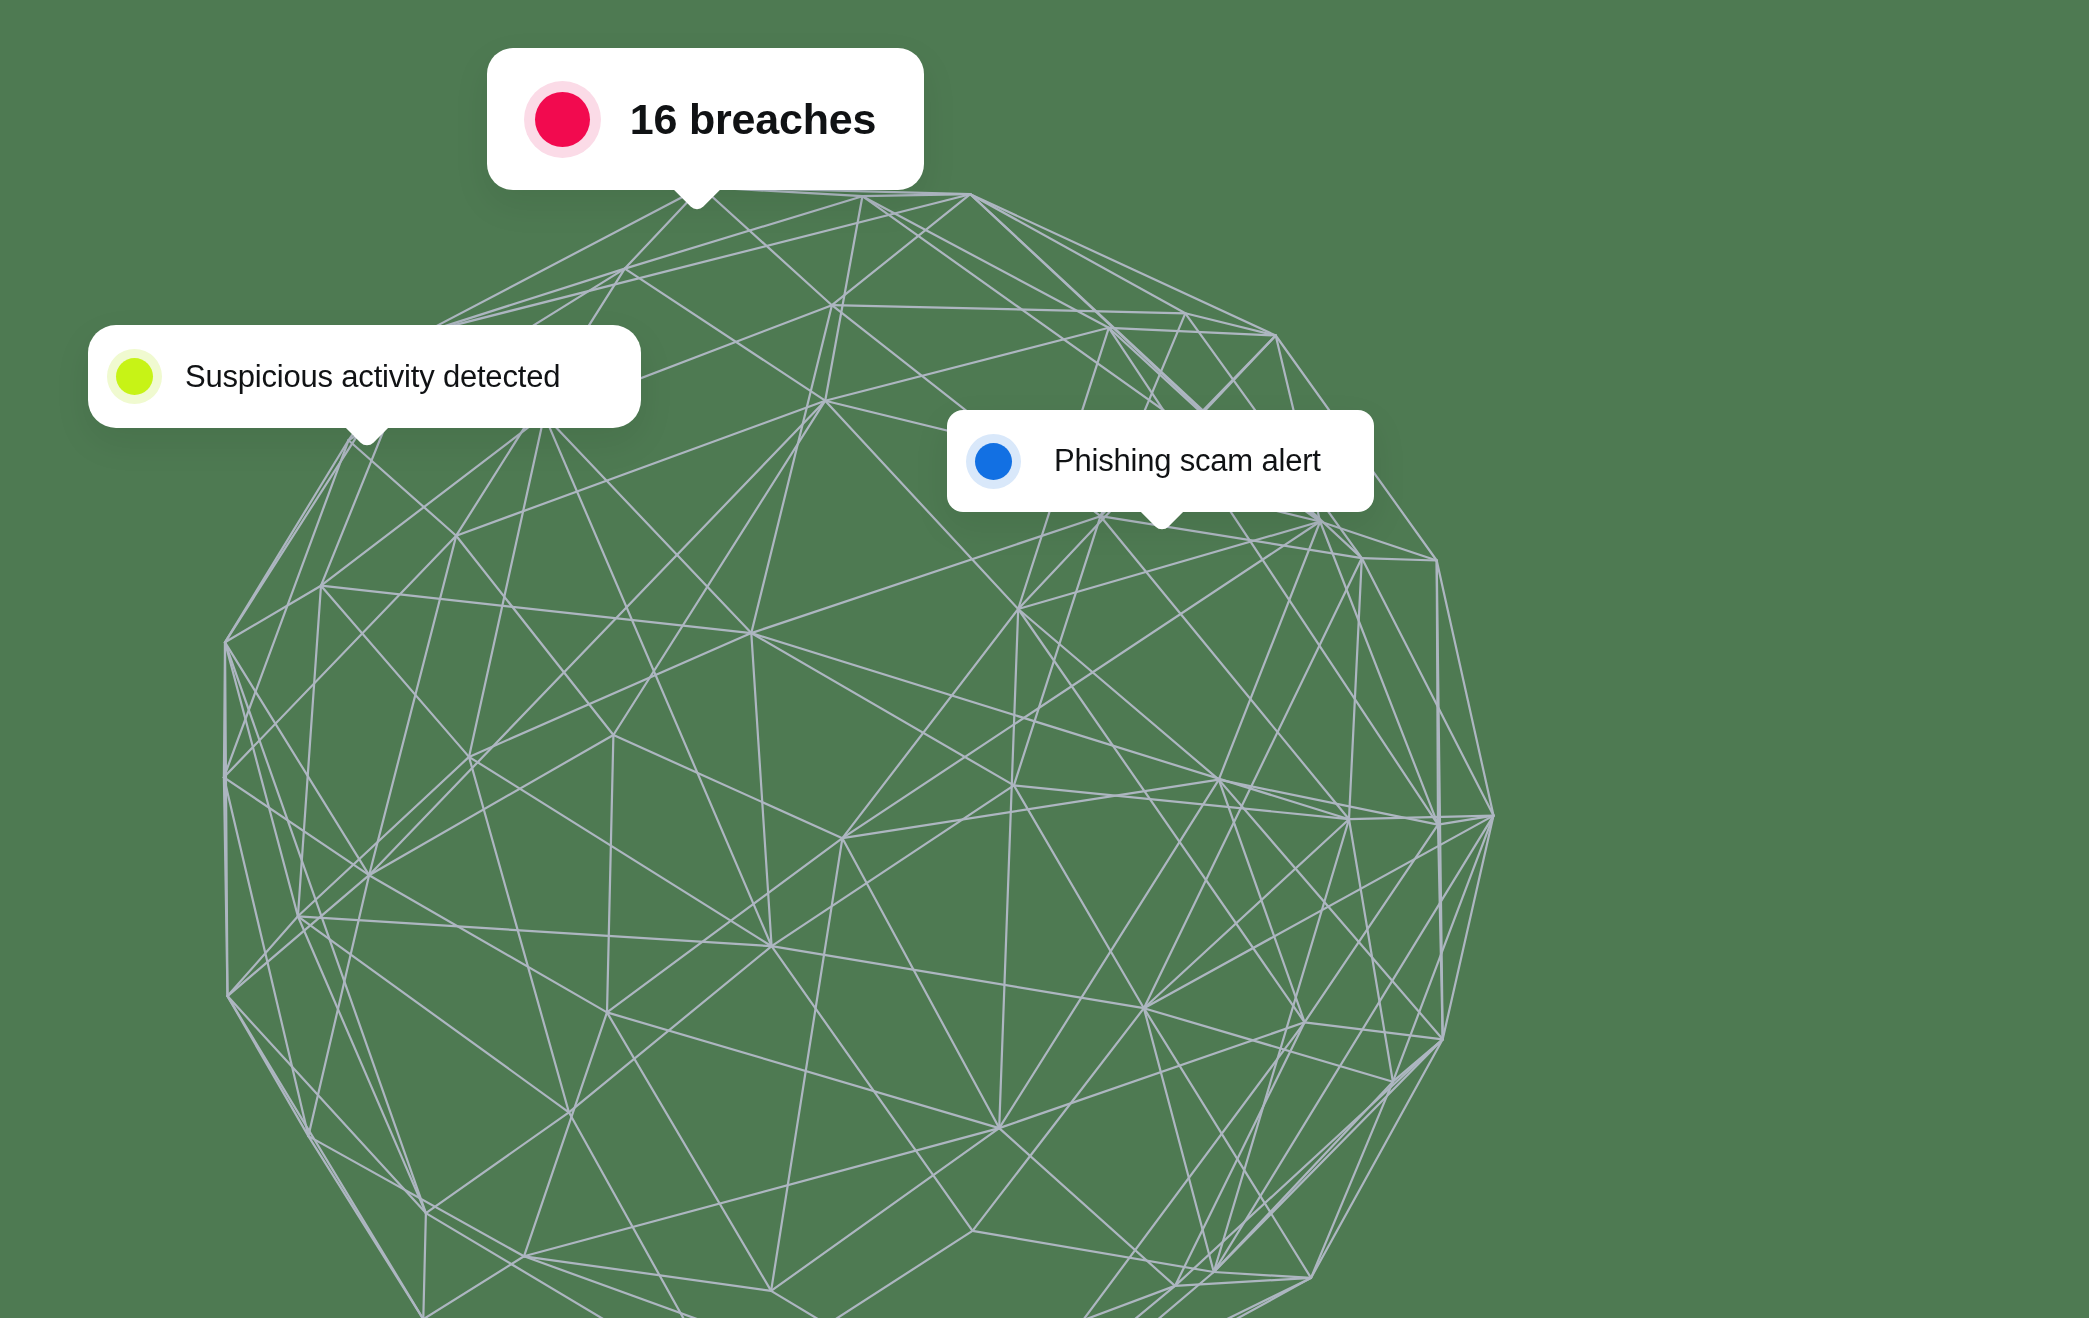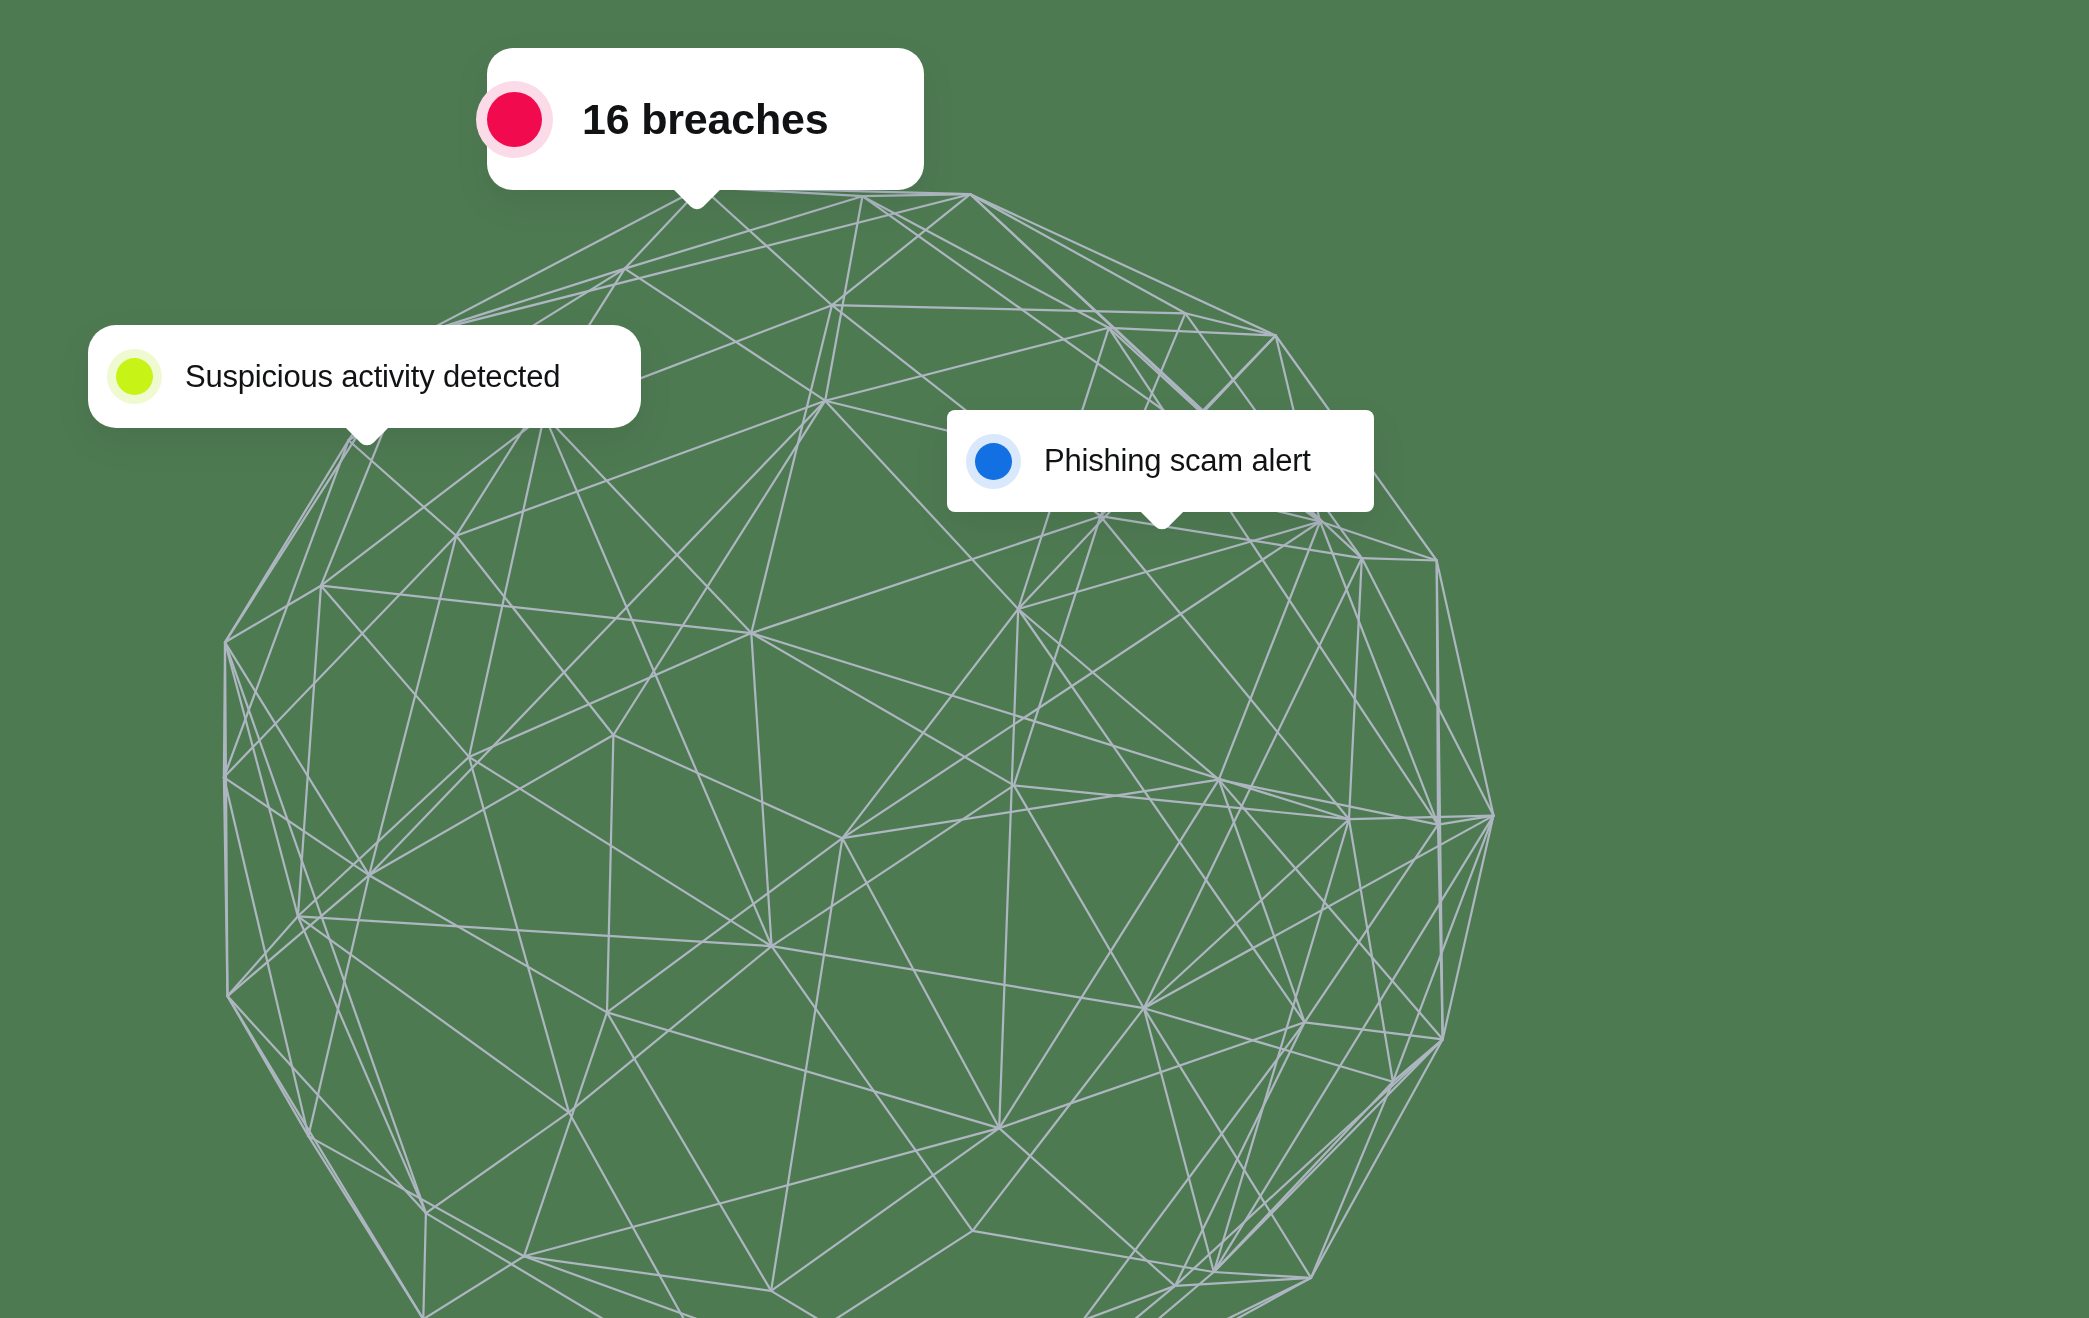--- a/index.html
+++ b/index.html
@@ -51,20 +51,21 @@
     white-space: nowrap;
     letter-spacing: -0.2px;
   }
 
   
   .c1 {
     left: 487px; top: 48px;
     width: 437px; height: 142px;
     border-radius: 26px;
     gap: 40px;
+    justify-content: center;
   }
   .c1 .label { font-size: 43px; font-weight: 600; }
   .dot-lg { width: 55px; height: 55px; }
   .c1 .tail { width: 38px; height: 38px; bottom: -15px; left: 191px; }
 
   
   .c2 {
     left: 88px; top: 325px;
     width: 553px; height: 103px;
     border-radius: 28px;
@@ -72,23 +73,23 @@
     gap: 32px;
   }
   .c2 .label { font-size: 31px; font-weight: 500; }
   .dot-sm { width: 37px; height: 37px; }
   .c2 .tail { width: 34px; height: 34px; bottom: -14px; left: 262px; }
 
   
   .c3 {
     left: 947px; top: 410px;
     width: 427px; height: 102px;
-    border-radius: 8px;
+    border-radius: 16px;
     padding-left: 28px;
-    gap: 32px;
+    gap: 42px;
   }
   .c3 .label { font-size: 31px; font-weight: 500; }
   .c3 .tail { width: 34px; height: 34px; bottom: -14px; left: 198px; }
 </style>
 </head>
 <body>
 
 <div class="stage" style="background: rgb(78, 122, 82);">
 
   <svg class="globe" viewBox="0 0 2089 1318" xmlns="http://www.w3.org/2000/svg" style="stroke: rgb(179, 186, 199);">

